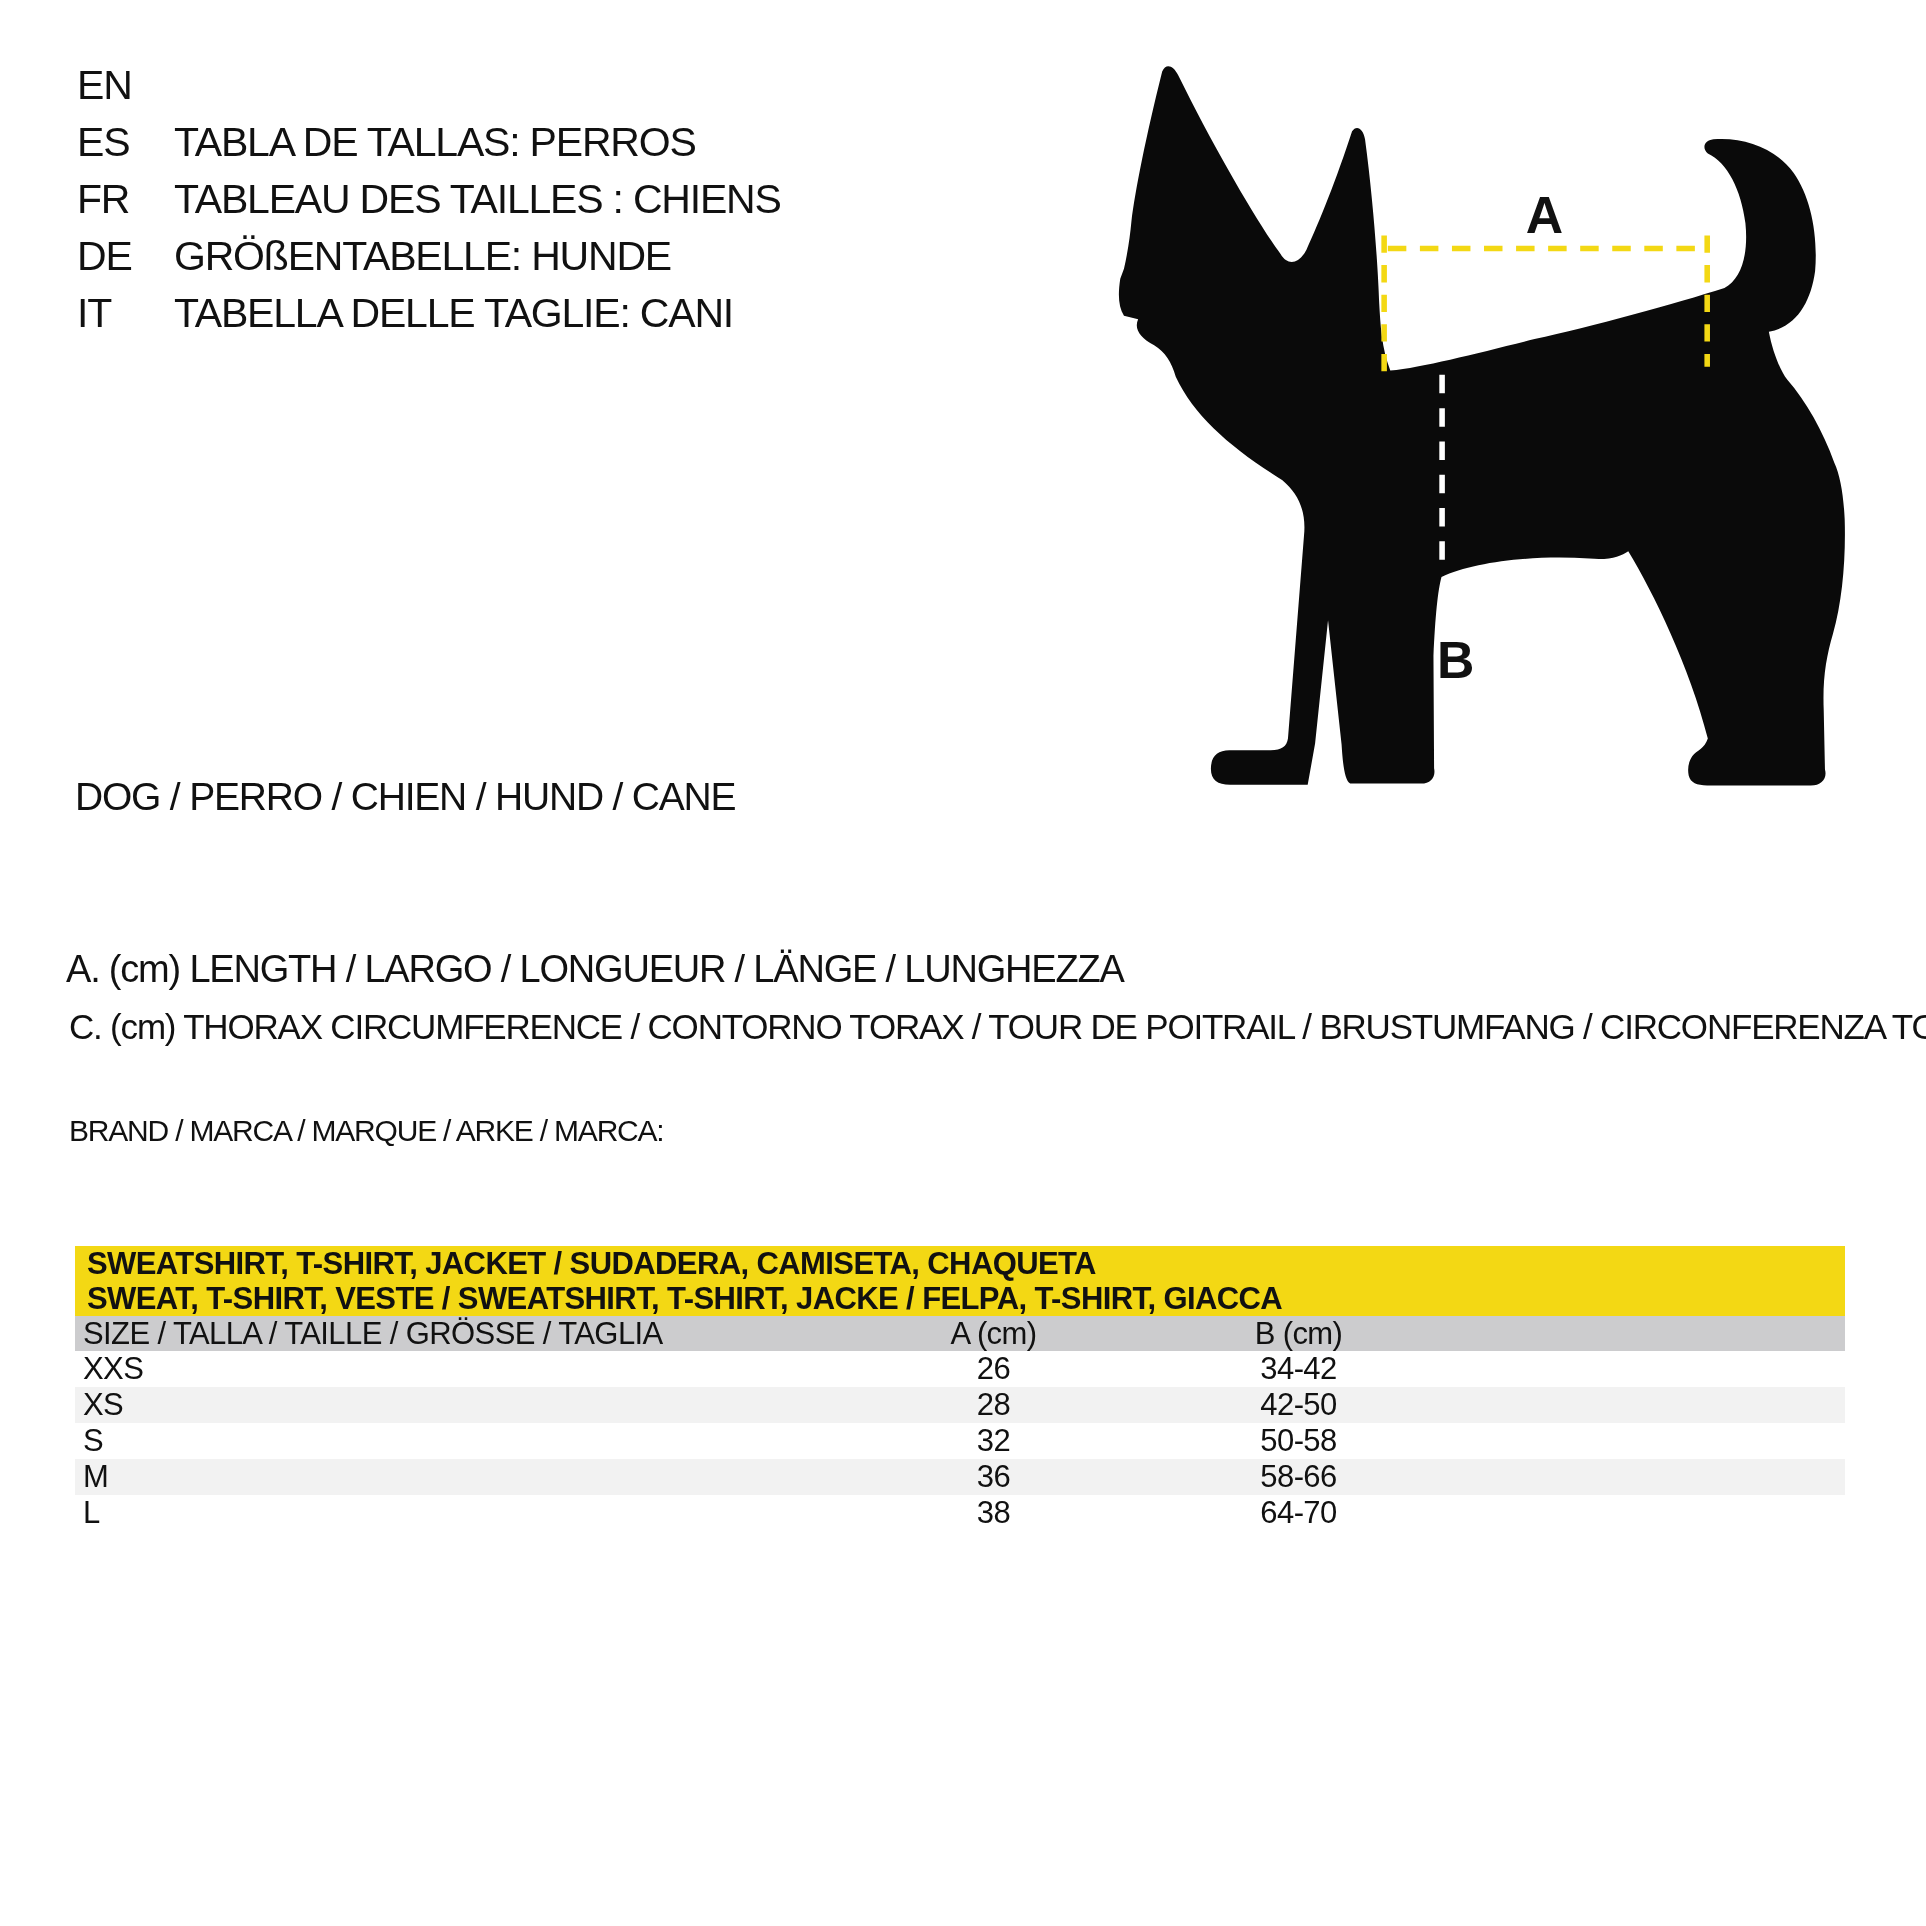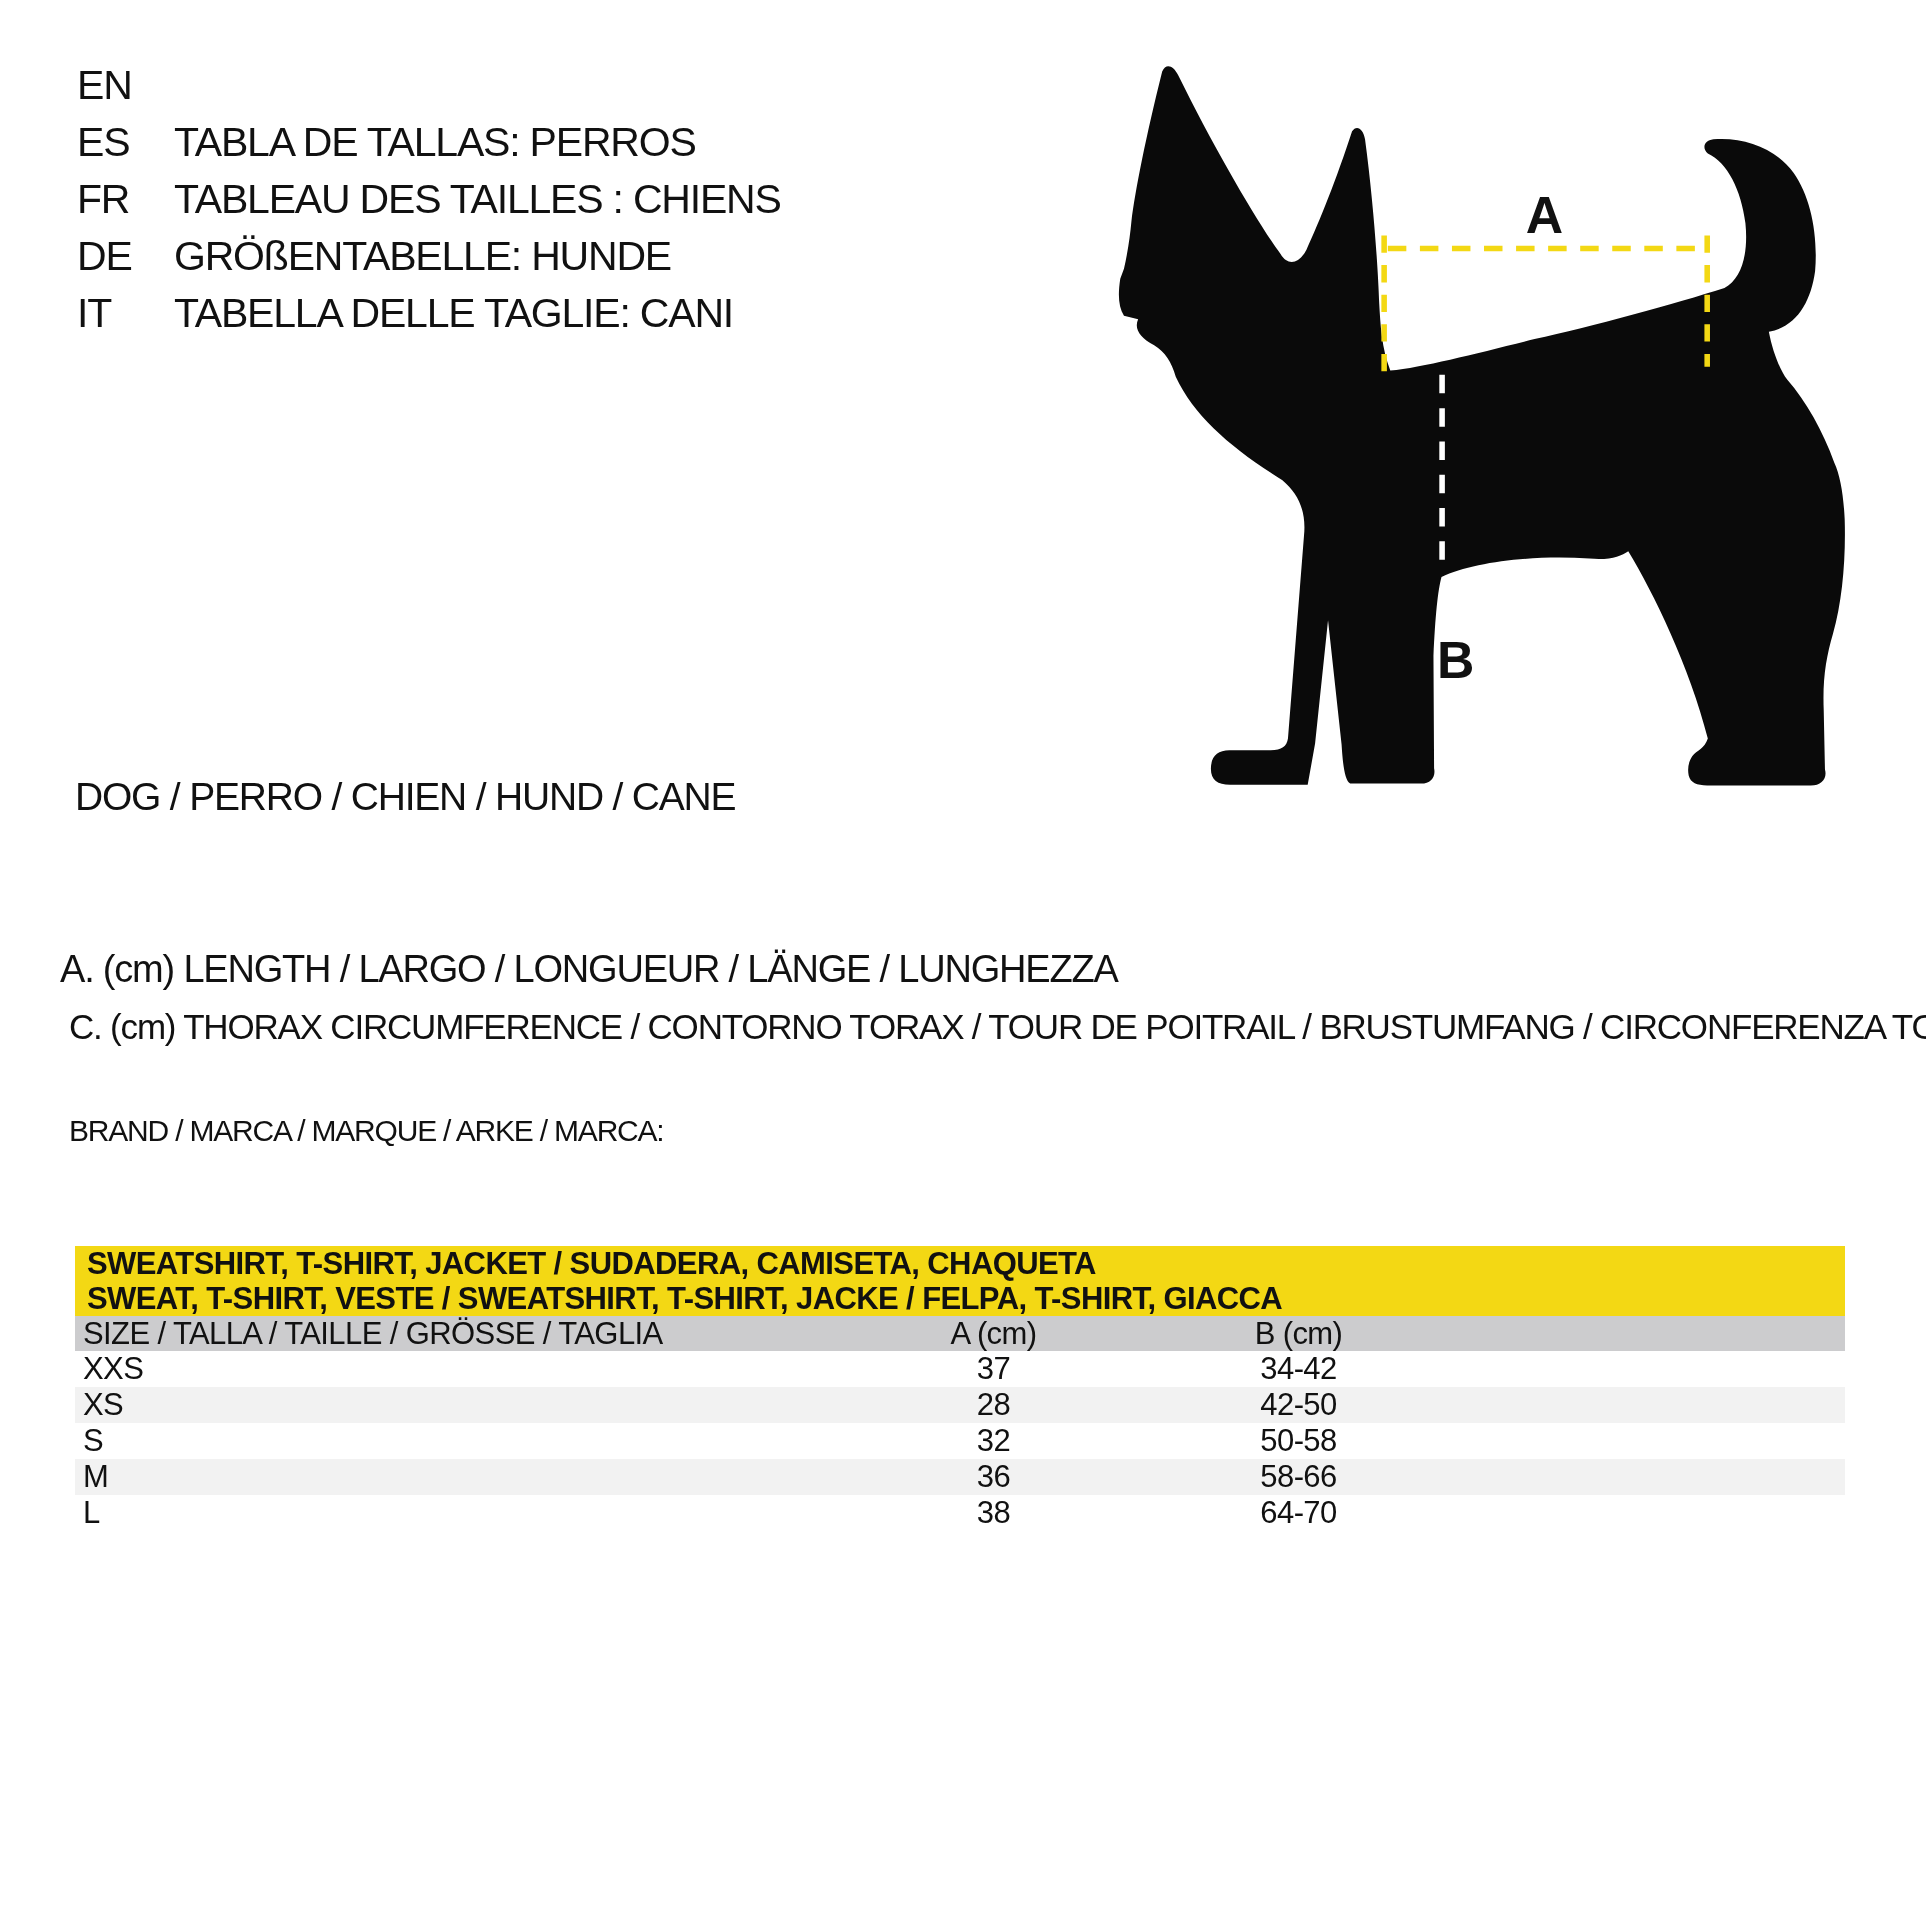--- a/index.html
+++ b/index.html
@@ -32,21 +32,21 @@
 
   
   .dog-svg { position: absolute; left: 1103px; top: 37px; }
 
   
   .dog-caption {
     position: absolute; left: 75px; top: 775px;
     font-size: 39px; font-weight: 500; letter-spacing: -1.2px; white-space: nowrap;
   }
   .legend-a {
-    position: absolute; left: 60px; top: 948px;
+    position: absolute; left: 66px; top: 948px;
     font-size: 38px; font-weight: 500; letter-spacing: -1.2px; white-space: nowrap;
   }
   .legend-c {
     position: absolute; left: 69px; top: 1007px;
     font-size: 35px; font-weight: 500; letter-spacing: -1.2px; white-space: nowrap;
   }
   .brand-line {
     position: absolute; left: 69px; top: 1114px;
     font-size: 30px; font-weight: 500; letter-spacing: -1.2px; white-space: nowrap;
   }
@@ -153,21 +153,21 @@
       <div>SWEATSHIRT, T-SHIRT, JACKET / SUDADERA, CAMISETA, CHAQUETA</div>
       <div>SWEAT, T-SHIRT, VESTE / SWEATSHIRT, T-SHIRT, JACKE / FELPA, T-SHIRT, GIACCA</div>
     </div>
     <div class="trow thead">
       <span class="c-size">SIZE / TALLA / TAILLE / GRÖSSE / TAGLIA</span>
       <span class="c-a">A (cm)</span>
       <span class="c-b">B (cm)</span>
     </div>
     <div class="trow">
       <span class="c-size">XXS</span>
-      <span class="c-a">37</span>
+      <span class="c-a">26</span>
       <span class="c-b">34-42</span>
     </div>
     <div class="trow row-alt">
       <span class="c-size">XS</span>
       <span class="c-a">28</span>
       <span class="c-b">42-50</span>
     </div>
     <div class="trow">
       <span class="c-size">S</span>
       <span class="c-a">32</span>

